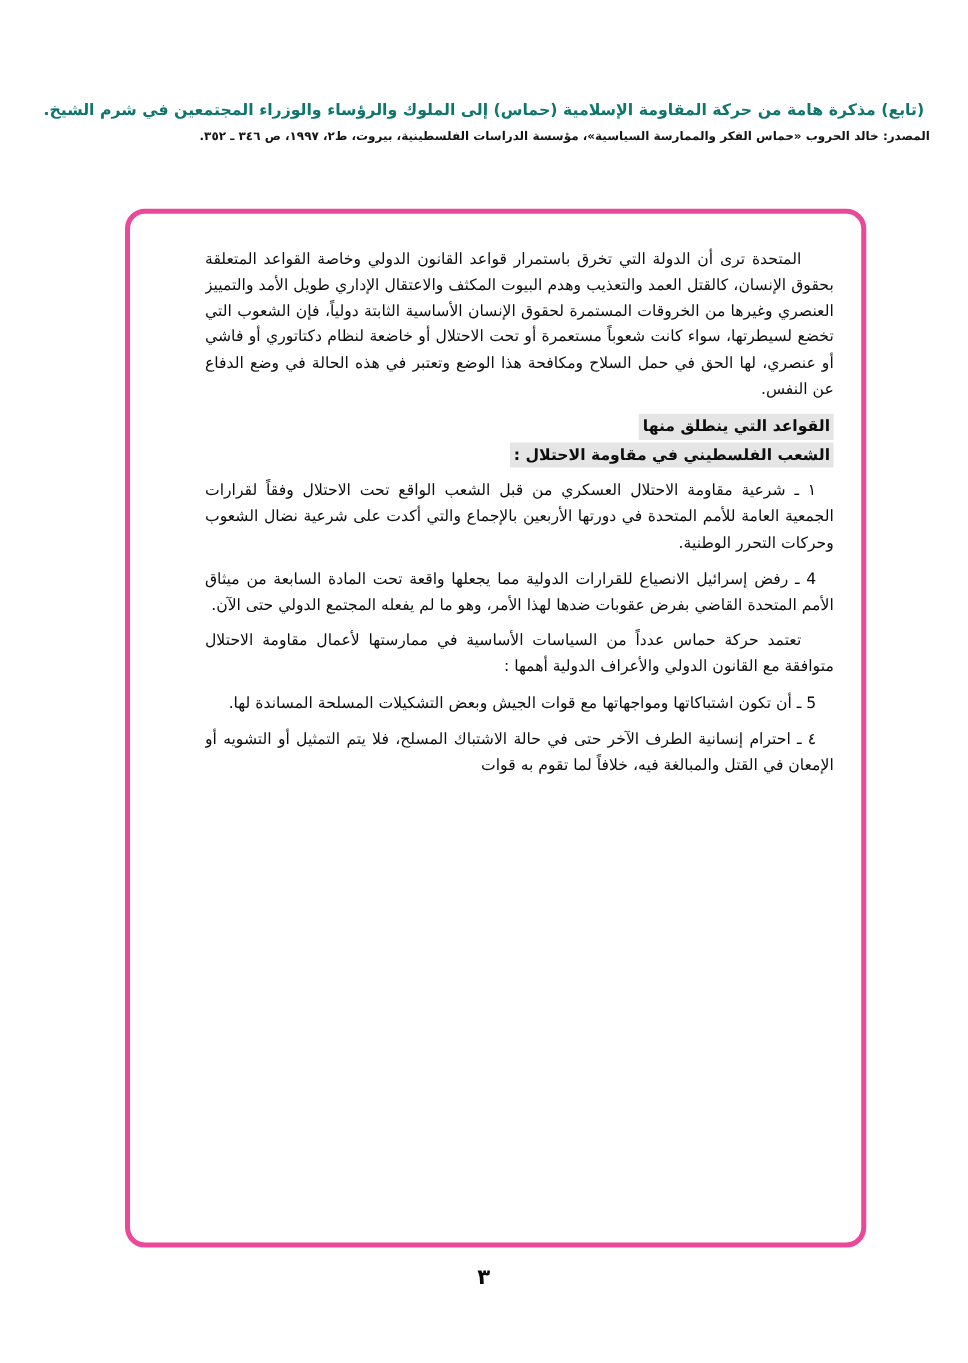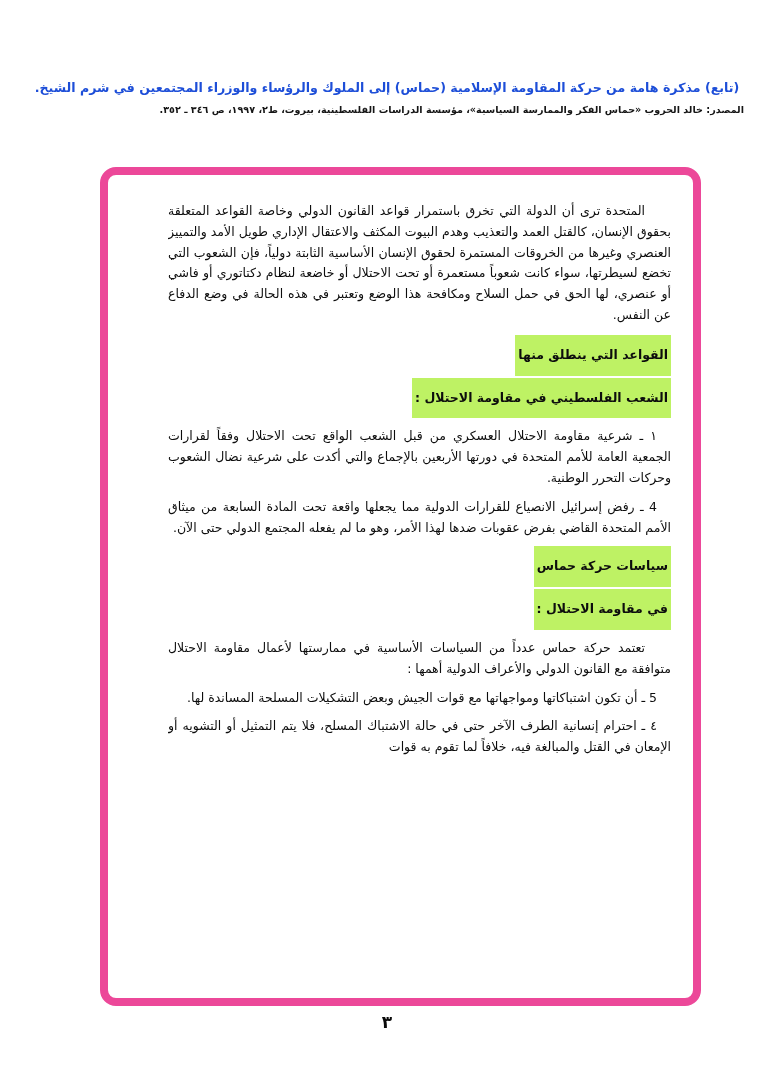--- a/index.html
+++ b/index.html
@@ -10,50 +10,50 @@
     font-family: "DejaVu Sans", sans-serif;
     overflow: hidden;
   }
   .page { position: absolute; inset: 0; background: #ffffff; }
 
   .header {
     position: absolute; top: 80px; left: 30px; right: 30px;
     text-align: center; direction: rtl;
   }
   .doc-title {
-    font-size: 12.6px; font-weight: bold; color: #1d4ed8;
+    font-size: 12.6px; font-weight: bold; color: #0f766e;
     white-space: nowrap;
   }
   .doc-source {
     margin-top: 9px; font-size: 9.6px; font-weight: bold; color: #151515;
     white-space: nowrap;
     text-align: right;
   }
 
   .frame {
     position: absolute; top: 167px; left: 100px;
     width: 585px; height: 823px;
-    border: 8px solid #ec4899;
+    border: 4px solid #ec4899;
     border-radius: 16px;
     background: #ffffff;
   }
   .textarea {
     position: absolute; top: 26px; right: 22px; left: 60px; bottom: 12px;
     direction: rtl; text-align: justify;
     font-size: 12.5px; line-height: 20.8px; color: #0d0d0d;
     overflow: hidden;
   }
   .para { text-indent: 26px; margin: 0 0 9px 0; }
   .lead { text-indent: 26px; margin: 0 0 8px 0; }
   .heading-line { margin: 0 0 2px 0; }
   .heading-line .head-text {
     font-weight: bold;
     display: inline-block;
-    background: #bef264;
-    padding: 10px 3px;
+    background: #e5e5e5;
+    padding: 0 3px;
   }
   .heading-group { margin-bottom: 8px; }
   .item { text-indent: 14px; margin: 0 0 8px 0; }
   .hl { background: #e5e5e5; }
 
   .page-number {
     position: absolute; bottom: 58px; left: 0; right: 0;
     text-align: center;
     font-size: 17px; font-weight: bold; color: #0a0a0a;
   }
@@ -75,24 +75,20 @@
 
       <div class="heading-group">
         <div class="heading-line"><span class="head-text">القواعد التي ينطلق منها</span></div>
         <div class="heading-line"><span class="head-text">الشعب الفلسطيني في مقاومة الاحتلال :</span></div>
       </div>
 
 
       <div class="item"><span>١ ـ شرعية مقاومة الاحتلال العسكري من قبل الشعب الواقع تحت الاحتلال وفقاً لقرارات الجمعية العامة للأمم المتحدة في دورتها الأربعين بالإجماع والتي أكدت على شرعية نضال الشعوب وحركات التحرر الوطنية.</span><span class="hl"></span></div>
       <div class="item"><span>4 ـ رفض إسرائيل الانصياع للقرارات الدولية مما يجعلها واقعة تحت المادة السابعة من ميثاق الأمم المتحدة القاضي بفرض عقوبات ضدها لهذا الأمر، وهو ما لم يفعله المجتمع الدولي حتى الآن.</span><span class="hl"></span></div>
 
-      <div class="heading-group">
-        <div class="heading-line"><span class="head-text">سياسات حركة حماس</span></div>
-        <div class="heading-line"><span class="head-text">في مقاومة الاحتلال :</span></div>
-      </div>
 
       <div class="lead">تعتمد حركة حماس عدداً من السياسات الأساسية في ممارستها لأعمال مقاومة الاحتلال متوافقة مع القانون الدولي والأعراف الدولية أهمها :</div>
 
       <div class="item"><span>5 ـ أن تكون اشتباكاتها ومواجهاتها مع قوات الجيش وبعض التشكيلات المسلحة المساندة لها.</span><span class="hl"></span></div>
       <div class="item"><span>٤ ـ احترام إنسانية الطرف الآخر حتى في حالة الاشتباك المسلح، فلا يتم التمثيل أو التشويه أو الإمعان في القتل والمبالغة فيه، خلافاً لما تقوم به قوات</span><span class="hl"></span></div>
 
     </div>
   </div>
 
   <div class="page-number">٣</div>

